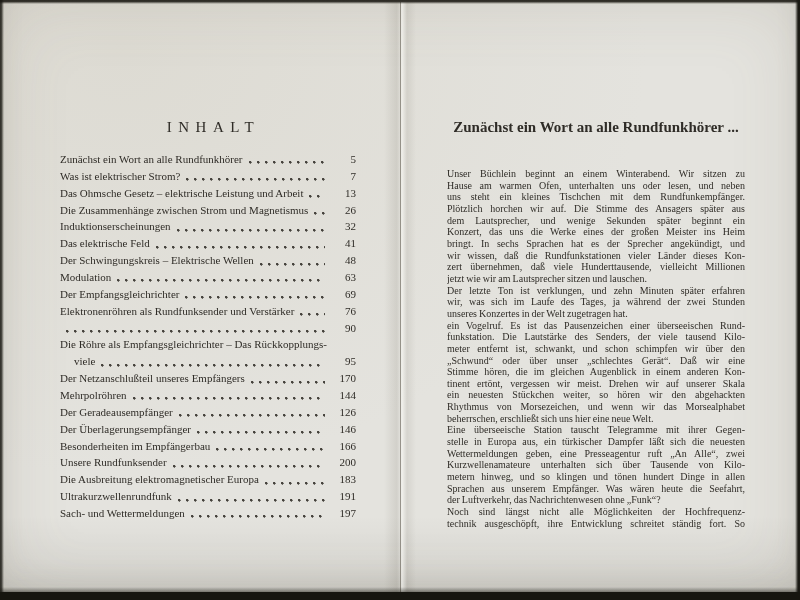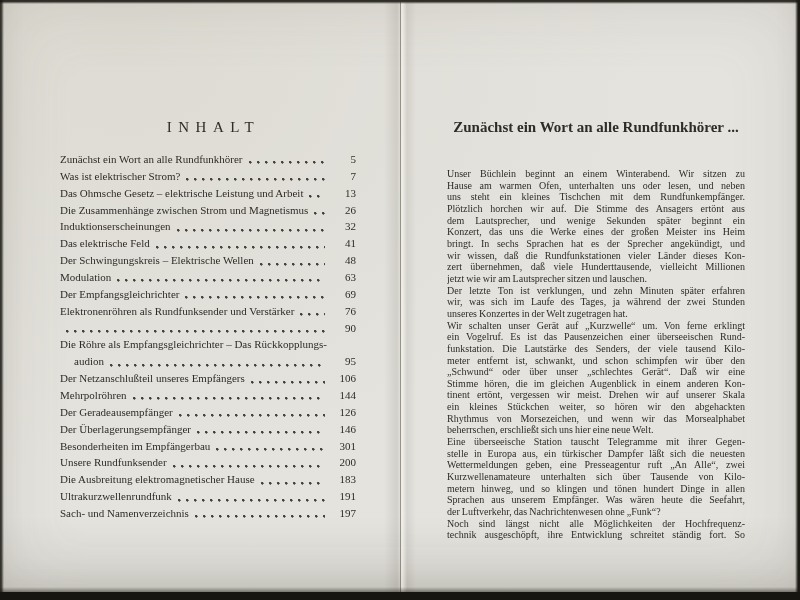--- a/index.html
+++ b/index.html
@@ -151,96 +151,95 @@
           <span class="toc-page">76</span>
         </div>
         <div class="toc-row">
           <span class="toc-leader"></span>
           <span class="toc-page">90</span>
         </div>
         <div class="toc-row">
           <span class="toc-text">Die Röhre als Empfangsgleichrichter – Das Rückkopplungs-</span>
         </div>
         <div class="toc-row indent">
-          <span class="toc-text">audion</span>
+          <span class="toc-text">viele</span>
           <span class="toc-leader"></span>
           <span class="toc-page">95</span>
         </div>
         <div class="toc-row">
           <span class="toc-text">Der Netzanschlußteil unseres Empfängers</span>
           <span class="toc-leader"></span>
-          <span class="toc-page">106</span>
+          <span class="toc-page">170</span>
         </div>
         <div class="toc-row">
           <span class="toc-text">Mehrpolröhren</span>
           <span class="toc-leader"></span>
           <span class="toc-page">144</span>
         </div>
         <div class="toc-row">
           <span class="toc-text">Der Geradeausempfänger</span>
           <span class="toc-leader"></span>
           <span class="toc-page">126</span>
         </div>
         <div class="toc-row">
           <span class="toc-text">Der Überlagerungsempfänger</span>
           <span class="toc-leader"></span>
           <span class="toc-page">146</span>
         </div>
         <div class="toc-row">
           <span class="toc-text">Besonderheiten im Empfängerbau</span>
           <span class="toc-leader"></span>
-          <span class="toc-page">301</span>
+          <span class="toc-page">166</span>
         </div>
         <div class="toc-row">
           <span class="toc-text">Unsere Rundfunksender</span>
           <span class="toc-leader"></span>
           <span class="toc-page">200</span>
         </div>
         <div class="toc-row">
-          <span class="toc-text">Die Ausbreitung elektromagnetischer Hause</span>
+          <span class="toc-text">Die Ausbreitung elektromagnetischer Europa</span>
           <span class="toc-leader"></span>
           <span class="toc-page">183</span>
         </div>
         <div class="toc-row">
           <span class="toc-text">Ultrakurzwellenrundfunk</span>
           <span class="toc-leader"></span>
           <span class="toc-page">191</span>
         </div>
         <div class="toc-row">
-          <span class="toc-text">Sach- und Namenverzeichnis</span>
+          <span class="toc-text">Sach- und Wettermeldungen</span>
           <span class="toc-leader"></span>
           <span class="toc-page">197</span>
         </div>
       </div>
   </div>
 
   <div>
     <div class="page-heading">Zunächst ein Wort an alle Rundfunkhörer ...</div>
     <div class="body-text">
         <div class="body-line">Unser Büchlein beginnt an einem Winterabend. Wir sitzen zu</div>
         <div class="body-line">Hause am warmen Ofen, unterhalten uns oder lesen, und neben</div>
         <div class="body-line">uns steht ein kleines Tischchen mit dem Rundfunkempfänger.</div>
-        <div class="body-line">Plötzlich horchen wir auf. Die Stimme des Ansagers ertönt aus</div>
+        <div class="body-line">Plötzlich horchen wir auf. Die Stimme des Ansagers später aus</div>
         <div class="body-line">dem Lautsprecher, und wenige Sekunden später beginnt ein</div>
         <div class="body-line">Konzert, das uns die Werke eines der großen Meister ins Heim</div>
         <div class="body-line">bringt. In sechs Sprachen hat es der Sprecher angekündigt, und</div>
         <div class="body-line">wir wissen, daß die Rundfunkstationen vieler Länder dieses Kon-</div>
         <div class="body-line">zert übernehmen, daß viele Hunderttausende, vielleicht Millionen</div>
         <div class="body-line para-end">jetzt wie wir am Lautsprecher sitzen und lauschen.</div>
         <div class="body-line">Der letzte Ton ist verklungen, und zehn Minuten später erfahren</div>
         <div class="body-line">wir, was sich im Laufe des Tages, ja während der zwei Stunden</div>
         <div class="body-line para-end">unseres Konzertes in der Welt zugetragen hat.</div>
-        <div class="body-line">Wir schalten unser Gerät auf „Kurzwelle“ um. Von ferne erklingt</div>
         <div class="body-line">ein Vogelruf. Es ist das Pausenzeichen einer überseeischen Rund-</div>
         <div class="body-line">funkstation. Die Lautstärke des Senders, der viele tausend Kilo-</div>
         <div class="body-line">meter entfernt ist, schwankt, und schon schimpfen wir über den</div>
         <div class="body-line">„Schwund“ oder über unser „schlechtes Gerät“. Daß wir eine</div>
         <div class="body-line">Stimme hören, die im gleichen Augenblick in einem anderen Kon-</div>
         <div class="body-line">tinent ertönt, vergessen wir meist. Drehen wir auf unserer Skala</div>
-        <div class="body-line">ein kleines Stückchen weiter, so hören wir den abgehackten</div>
+        <div class="body-line">ein neuesten Stückchen weiter, so hören wir den abgehackten</div>
         <div class="body-line">Rhythmus von Morsezeichen, und wenn wir das Morsealphabet</div>
         <div class="body-line para-end">beherrschen, erschließt sich uns hier eine neue Welt.</div>
         <div class="body-line">Eine überseeische Station tauscht Telegramme mit ihrer Gegen-</div>
         <div class="body-line">stelle in Europa aus, ein türkischer Dampfer läßt sich die neuesten</div>
         <div class="body-line">Wettermeldungen geben, eine Presseagentur ruft „An Alle“, zwei</div>
         <div class="body-line">Kurzwellenamateure unterhalten sich über Tausende von Kilo-</div>
         <div class="body-line">metern hinweg, und so klingen und tönen hundert Dinge in allen</div>
         <div class="body-line">Sprachen aus unserem Empfänger. Was wären heute die Seefahrt,</div>
         <div class="body-line para-end">der Luftverkehr, das Nachrichtenwesen ohne „Funk“?</div>
         <div class="body-line">Noch sind längst nicht alle Möglichkeiten der Hochfrequenz-</div>

